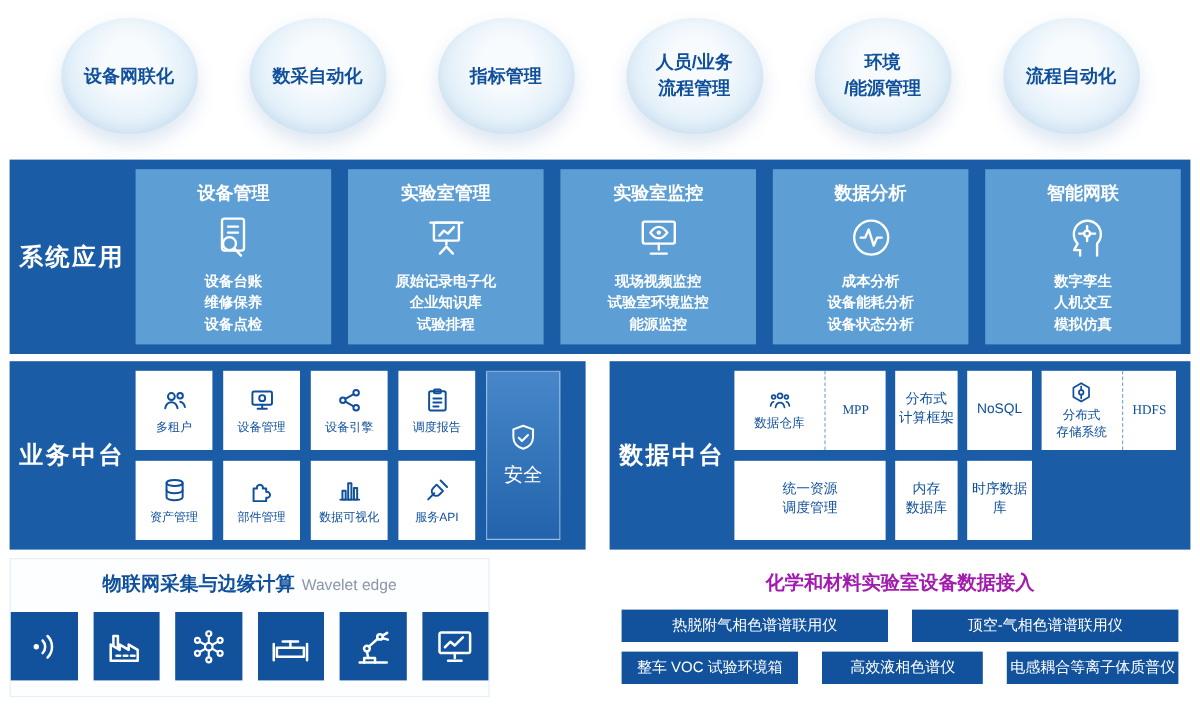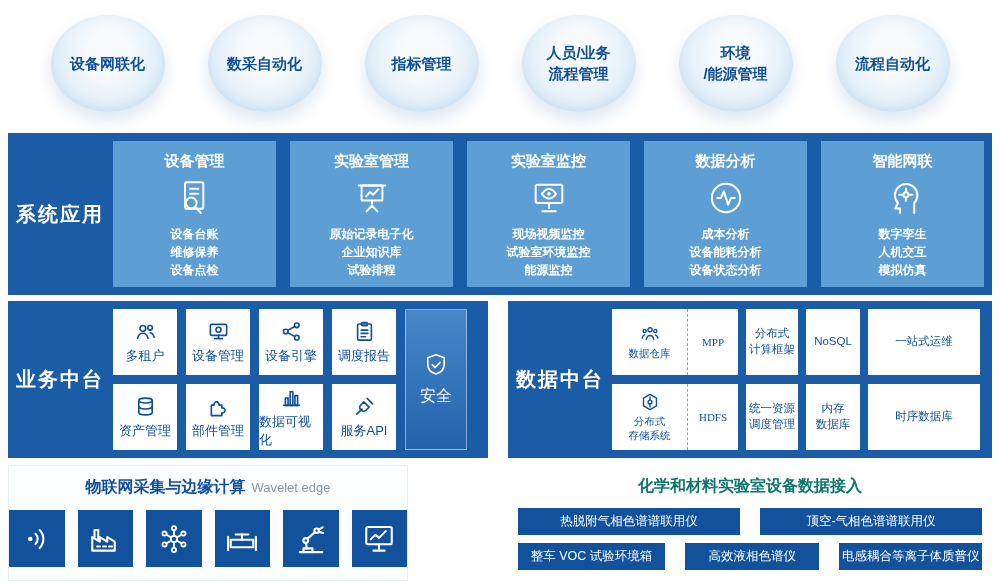--- a/index.html
+++ b/index.html
@@ -51,21 +51,21 @@
   
   .biz-grid {
     flex: 1; display: grid;
     grid-template-columns: repeat(4, 64px) 62px;
     grid-template-rows: 66px 66px;
     gap: 9px; align-content: center;
   }
   .biz-tile {
     background: #fff; color: #0f4f9b;
     display: flex; flex-direction: column; align-items: center; justify-content: center;
-    gap: 4px; font-size: 13px;
+    gap: 4px; font-size: 10px;
   }
   .biz-tile svg { width: 23px; height: 23px; }
   .security-tile {
     grid-column: 5; grid-row: 1 / 3;
     background: linear-gradient(180deg, #4787c9, #2263ac);
     border: 1px solid rgba(255,255,255,.45);
     color: #fff; display: flex; flex-direction: column; align-items: center; justify-content: center;
     gap: 8px; font-size: 16px;
   }
   .security-tile svg { width: 26px; height: 26px; }
@@ -99,21 +99,21 @@
   .iot-title .subtitle { font-size: 13px; font-weight: 400; color: #8a97a8; margin-left: 6px; }
   .iot-tiles { display: flex; justify-content: center; gap: 13px; margin-top: 12px; }
   .iot-tile {
     width: 63px; height: 57px; background: #12529c; color: #fff;
     display: flex; align-items: center; justify-content: center;
   }
   .iot-tile svg { width: 36px; height: 36px; }
 
   
   .lab-panel { position: absolute; left: 508px; top: 465px; width: 484px; height: 116px; padding: 11px 10px 0; }
-  .lab-title { text-align: center; font-size: 16px; font-weight: 700; color: #0f766e; }
+  .lab-title { text-align: center; font-size: 16px; font-weight: 700; color: #a21caf; }
   .lab-rows { margin-top: 11px; display: flex; flex-direction: column; gap: 8px; }
   .lab-row { display: flex; gap: 20px; }
   .lab-bar {
     background: #12529c; color: #fff; height: 27px;
     display: flex; align-items: center; justify-content: center; font-size: 12.5px;
   }
   .lab-row1 .lab-bar { flex: 1 1 0; }
   .lab-row2 .b1 { flex: 162 1 0; } .lab-row2 .b2 { flex: 148 1 0; } .lab-row2 .b3 { flex: 157 1 0; }
 </style>
 </head>
@@ -349,23 +349,20 @@
       <div class="combo-right">MPP</div>
     </div>
 
     <div class="data-tile">
       <div>分布式</div>
       <div>计算框架</div>
     </div>
     <div class="data-tile">
       <div>NoSQL</div>
     </div>
-    <div class="data-tile">
-      <div>一站式运维</div>
-    </div>
 
     <div class="combo-tile">
       <div class="combo-left">
         <span>
           <svg viewBox="0 0 24 24" fill="none" stroke="currentColor" stroke-width="1.7" stroke-linecap="round" stroke-linejoin="round">
             <path d="M12 2.8l7.8 4.5v9.4L12 21.2l-7.8-4.5V7.3z"></path>
             <circle cx="12" cy="12" r="2.3"></circle>
             <path d="M12 9.7V6M12 14.3V18"></path>
           </svg>
         </span>

